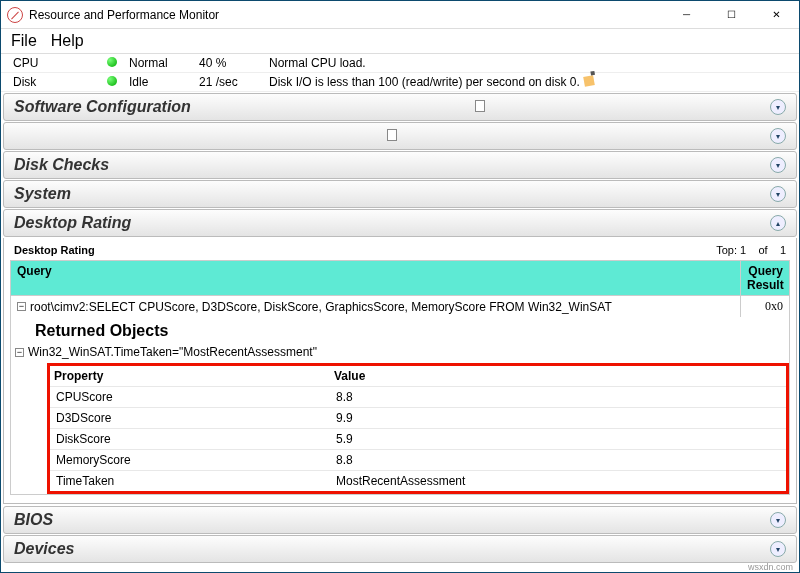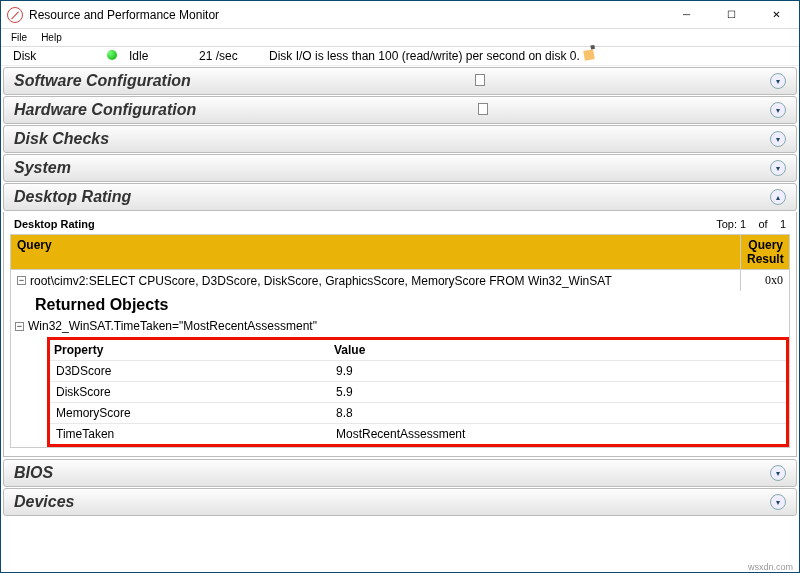--- a/index.html
+++ b/index.html
@@ -3,40 +3,40 @@
 <meta charset="utf-8">
 <style>
   * { box-sizing: border-box; margin: 0; padding: 0; }
   body { font-family: "Segoe UI", Tahoma, sans-serif; font-size: 12px; background: #fff; color: #000; width: 800px; }
   .titlebar { display: flex; align-items: center; height: 28px; border-bottom: 1px solid #ddd; }
   .titlebar .app-icon { width: 16px; height: 16px; margin: 0 6px; border: 1px solid #c44; border-radius: 50%; position: relative; }
   .titlebar .app-icon::after { content: ""; position: absolute; top: 7px; left: 2px; width: 10px; height: 1px; background: #c44; transform: rotate(-45deg); }
   .titlebar .title { flex: 1; font-size: 12px; }
   .win-controls { display: flex; }
   .win-btn { width: 45px; height: 28px; display: flex; align-items: center; justify-content: center; font-size: 10px; }
-  .menubar { display: flex; gap: 14px; padding: 3px 10px; border-bottom: 1px solid #ddd; font-size: 10px; }
+  .menubar { display: flex; gap: 14px; padding: 3px 10px; border-bottom: 1px solid #ddd; font-size: 16px; }
   .menubar span { cursor: default; }
   .top-table { width: 100%; border-collapse: collapse; }
   .top-table td { padding: 2px 6px; font-size: 12px; border-bottom: 1px solid #eee; }
   .top-table td.label { width: 100px; padding-left: 12px; }
   .top-table td.icon { width: 10px; }
   .top-table td.status { width: 70px; }
   .top-table td.val { width: 70px; }
   .top-table td.msg { }
   .green-dot { display:inline-block; width: 10px; height: 10px; background: radial-gradient(circle at 30% 30%, #7f7, #0a0); border-radius: 50%; }
   .edit-icon { display:inline-block; width:10px; height:10px; background:#f7c26b; transform:rotate(-10deg); margin-left:4px; position:relative; }
   .edit-icon::after { content:""; position:absolute; right:-2px; top:-4px; width:4px; height:4px; background:#555; }
   .section-bar { display:flex; align-items:center; height:28px; padding:0 10px; background:linear-gradient(#fdfdfd, #e4e4e4); border:1px solid #bbb; border-radius:3px; margin:1px 2px; }
   .section-bar .lbl { font-size:16px; font-weight:bold; font-style:italic; color:#333; flex:0 0 auto; }
   .section-bar .mid { flex:1; text-align:center; }
   .section-bar .expander { width:16px; height:16px; border:1px solid #8aa; border-radius:50%; background:#eef; display:flex; align-items:center; justify-content:center; font-size:8px; color:#246; }
   .panel { border:1px solid #bbb; border-top:none; margin:0 2px 2px 2px; padding:4px 6px 8px 6px; }
   .rating-top { display:flex; justify-content:space-between; font-size:11px; padding:2px 4px 4px 4px; }
   .query-wrap { border:1px solid #ccc; }
-  .query-head { display:flex; font-weight:bold; font-size:12px; background:#eab308; }
+  .query-head { display:flex; font-weight:bold; font-size:12px; background:#5eead4; }
   .query-head .q { flex:1; padding:3px 6px; border-right:1px solid #ccc; border-bottom:1px solid #ccc; }
   .query-head .r { width:48px; text-align:right; padding:3px 6px; border-bottom:1px solid #ccc; }
   .query-row { display:flex; font-size:12px; }
   .query-row .q { flex:1; padding:3px 6px; border-right:1px solid #ccc; display:flex; align-items:center; gap:4px; }
   .query-row .r { width:48px; text-align:right; padding:3px 6px;font-family:Liberation Serif, serif; }
   .tree-toggle { width:9px; height:9px; border:1px solid #888; font-size:9px; line-height:7px; text-align:center; display:inline-block; }
   .sub-block { margin:2px 0 0 20px; }
   .sub-header { font-weight:bold; padding:3px 4px; font-size:16px; }
   .sub-sub { padding:2px 4px; font-size:12px; display:flex; align-items:center; gap:4px; }
   .red-box { border:3px solid #e10; margin:2px 0 0 16px; }
@@ -62,37 +62,43 @@
   </div>
 </div>
 
 <div class="menubar">
   <span>File</span>
   <span>Help</span>
 </div>
 
 <table class="top-table">
   <tbody>
+        <tr>
+    <td class="label">CPU</td>
+    <td class="icon"><span class="green-dot"></span></td>
+    <td class="status">Normal</td>
+    <td class="val">40 %</td>
+    <td class="msg">Normal CPU load.</td>
+  </tr>
   <tr>
     <td class="label">Disk</td>
     <td class="icon"><span class="green-dot"></span></td>
     <td class="status">Idle</td>
     <td class="val">21 /sec</td>
     <td class="msg"><span>Disk I/O is less than 100 (read/write) per second on disk 0.</span><span class="edit-icon"></span></td>
   </tr>
 </tbody>
     </table>
 
 <div class="section-bar">
   <span class="lbl">Software Configuration</span>
   <span class="mid"><span class="doc-icon"></span></span>
   <span class="expander">▾</span>
 </div>
 <div class="section-bar">
-  <span class="lbl">Hardware Configuration</span>
   <span class="mid"><span class="doc-icon"></span></span>
   <span class="expander">▾</span>
 </div>
 <div class="section-bar">
   <span class="lbl">Disk Checks</span>
   <span class="mid"></span>
   <span class="expander">▾</span>
 </div>
 <div class="section-bar">
   <span class="lbl">System</span>
@@ -137,20 +143,24 @@
       </div>
 
       <div class="red-box">
         <table class="prop-table">
           <tbody>
                 <tr>
             <th class="k">Property</th>
             <th>Value</th>
           </tr>
           <tr>
+                  <td class="k">CPUScore</td>
+                  <td>8.8</td>
+                </tr>
+          <tr>
                   <td class="k">D3DScore</td>
                   <td>9.9</td>
                 </tr>
           <tr>
                   <td class="k">DiskScore</td>
                   <td>5.9</td>
                 </tr>
           <tr>
                   <td class="k">MemoryScore</td>
                   <td>8.8</td>

